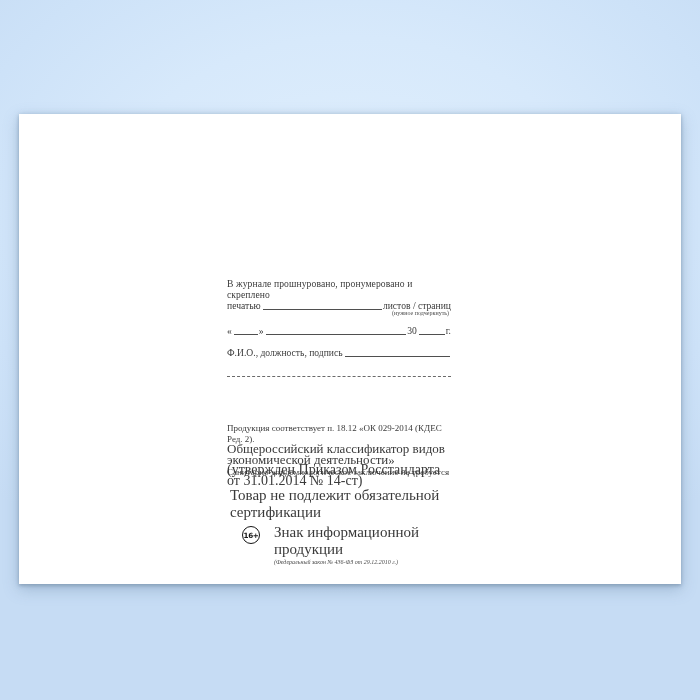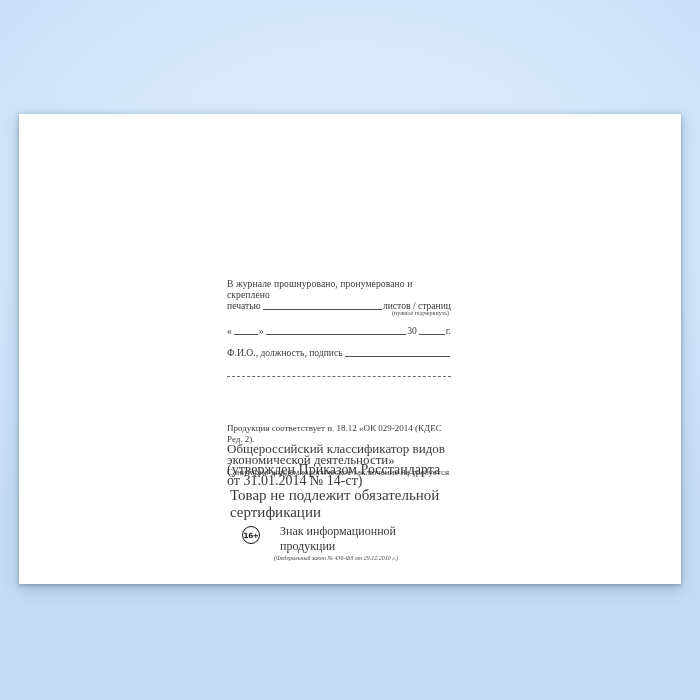--- a/index.html
+++ b/index.html
@@ -48,21 +48,21 @@
     width: 16px; height: 16px;
     margin-left: 15px; margin-top: 2px;
     border: 1.7px solid #161616;
     border-radius: 50%;
     display: flex; align-items: center; justify-content: center;
     font-family: "DejaVu Sans", "Liberation Sans", sans-serif;
     font-weight: bold; font-size: 7.2px; color: #161616;
     letter-spacing: -0.4px;
   }
   .badge-text { margin-left: 14px; }
-  .badge-title { font-size: 12px; margin-left: 6px; }
+  .badge-title { font-size: 15px; }
   .badge-sub { font-size: 6px; font-style: italic; color: #4a4a4a; margin-top: 0.5px; }
   .row { display: flex; align-items: flex-end; }
   .row > span { white-space: pre; }
   .fill {
     flex: 1 1 auto;
     border-bottom: 1px solid #4f4f4f;
     margin: 0 1px 1.5px 2px;
     height: 1px;
   }
   .fill.w24 { flex: 0 0 24px; }

